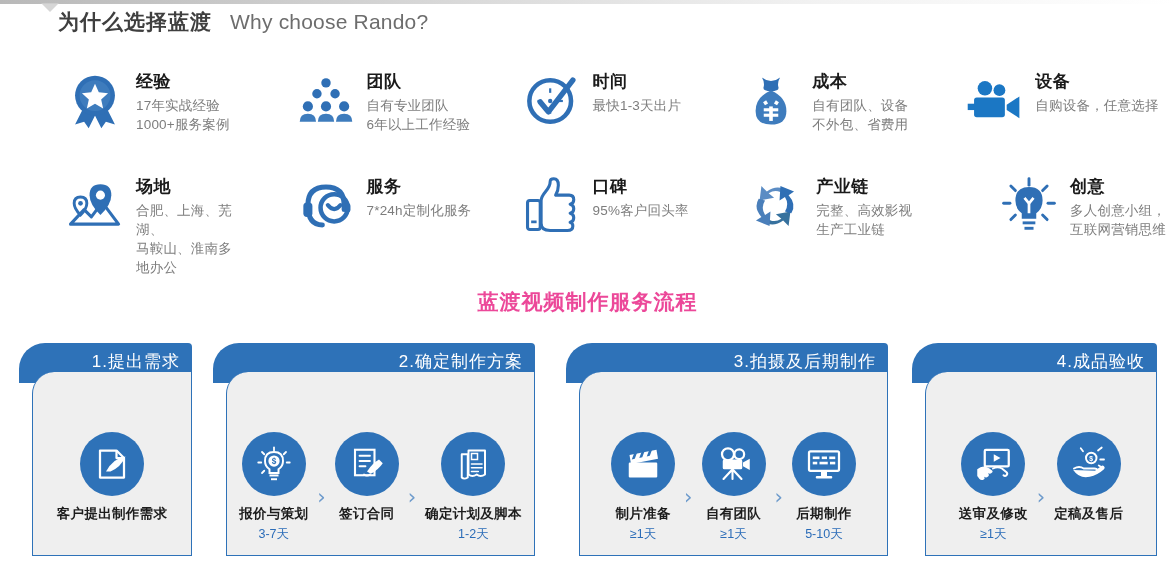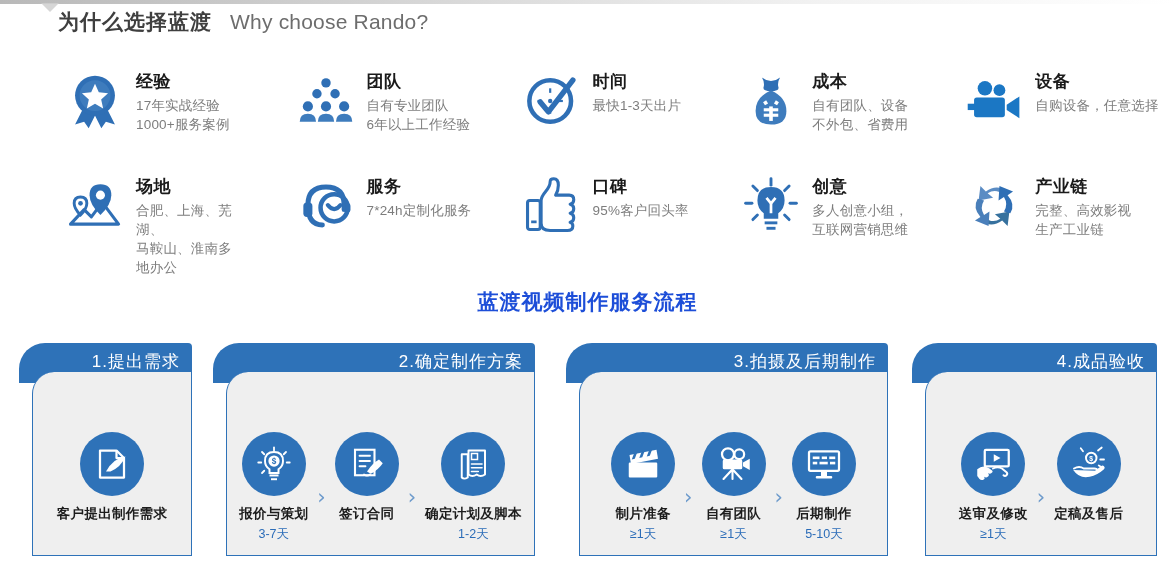--- a/index.html
+++ b/index.html
@@ -47,21 +47,21 @@
   
   .r2 .c0{width:240px;padding-left:28px;}
   .r2 .c1{width:230px;padding-left:15px;}
   .r2 .c2{width:218px;padding-left:8px;}
   .r2 .c3{width:215px;padding-left:6px;}
   .r2 .c4{width:260px;padding-left:10px;}
 
   
   .sectitle{
     position:absolute;left:0;top:288px;width:1175px;text-align:center;
-    font-size:21px;font-weight:bold;color:#1d4ed8;letter-spacing:1px;
+    font-size:21px;font-weight:bold;color:#ec4899;letter-spacing:1px;
   }
 
   .cards{position:absolute;left:0;top:343px;width:1175px;height:215px;}
   .card{position:absolute;top:0;height:213px;}
 
   .card-head{
     position:absolute;left:0;top:0;right:0;height:40px;
     background:#2e72b8;
     border-radius:26px 4px 0 0;
     box-sizing:border-box;
@@ -246,20 +246,36 @@
         <span class="ficon">
           <svg width="58" height="58" viewBox="0 0 64 64">
             <path d="M20 26 q0-4 5-10 q5-6 5-11 q0-3 4-3 q5 0 5 7 q0 6-3 11 h15 q5 0 5 5 q0 4-4 5 q4 1 4 5 q0 4-4 5 q4 1 4 5 q0 4-4 5 q3 1 3 4 q0 5-6 5 H30 q-10 0-10-8 z" fill="none" stroke="#2f6fb5" stroke-width="3.4" stroke-linejoin="round"></path>
             <rect x="5" y="26" width="14" height="32" rx="2.5" fill="none" stroke="#2f6fb5" stroke-width="3.4"></rect>
             <rect x="9" y="48" width="6" height="3" fill="#2f6fb5"></rect>
           </svg>
         </span>
         <span class="ftext">
           <span class="ftitle">口碑</span>
           <div class="fdesc">95%客户回头率</div>
+        </span>
+      </div>
+
+      <div class="fcell c4">
+        <span class="ficon">
+          <svg width="58" height="58" viewBox="0 0 64 64">
+            <path d="M47 16 q-12-9-24 0 l-6-6 l-2 16 l16-3 l-6-5 q9-6 18 2 z" fill="#5b8cc4"></path>
+            <path d="M17 48 q12 9 24 0 l6 6 l2-16 l-16 3 l6 5 q-9 6-18-2 z" fill="#36719e"></path>
+            <path d="M14 24 q-6 10 3 20 l-6 4 l15 6 l1-16 l-6 4 q-5-8 0-16 z" fill="#4a7fba"></path>
+            <path d="M50 40 q6-10-3-20 l6-4 l-15-6 l-1 16 l6-4 q5 8 0 16 z" fill="#2f6fb5"></path>
+          </svg>
+        </span>
+        <span class="ftext">
+          <span class="ftitle">产业链</span>
+          <div class="fdesc">完整、高效影视
+生产工业链</div>
         </span>
       </div>
 
       <div class="fcell c3">
         <span class="ficon">
           <svg width="58" height="58" viewBox="0 0 64 64">
             <g stroke="#2f6fb5" stroke-width="3.2" stroke-linecap="round">
               <line x1="32" y1="2" x2="32" y2="9"></line>
               <line x1="12" y1="10" x2="17" y2="15"></line>
               <line x1="52" y1="10" x2="47" y2="15"></line>
@@ -275,36 +291,20 @@
             <rect x="27" y="55" width="10" height="3.2" fill="#2f6fb5"></rect>
           </svg>
         </span>
         <span class="ftext">
           <span class="ftitle">创意</span>
           <div class="fdesc">多人创意小组，
 互联网营销思维</div>
         </span>
       </div>
 
-      <div class="fcell c4">
-        <span class="ficon">
-          <svg width="58" height="58" viewBox="0 0 64 64">
-            <path d="M47 16 q-12-9-24 0 l-6-6 l-2 16 l16-3 l-6-5 q9-6 18 2 z" fill="#5b8cc4"></path>
-            <path d="M17 48 q12 9 24 0 l6 6 l2-16 l-16 3 l6 5 q-9 6-18-2 z" fill="#36719e"></path>
-            <path d="M14 24 q-6 10 3 20 l-6 4 l15 6 l1-16 l-6 4 q-5-8 0-16 z" fill="#4a7fba"></path>
-            <path d="M50 40 q6-10-3-20 l6-4 l-15-6 l-1 16 l6-4 q5 8 0 16 z" fill="#2f6fb5"></path>
-          </svg>
-        </span>
-        <span class="ftext">
-          <span class="ftitle">产业链</span>
-          <div class="fdesc">完整、高效影视
-生产工业链</div>
-        </span>
-      </div>
-
     </div>
   </div>
 
   <div class="sectitle">蓝渡视频制作服务流程</div>
 
   <div class="cards">
 
     <div class="card" style="left:19px;width:173px;">
       <div class="card-head">
         <span class="ctitle">1.提出需求</span>

